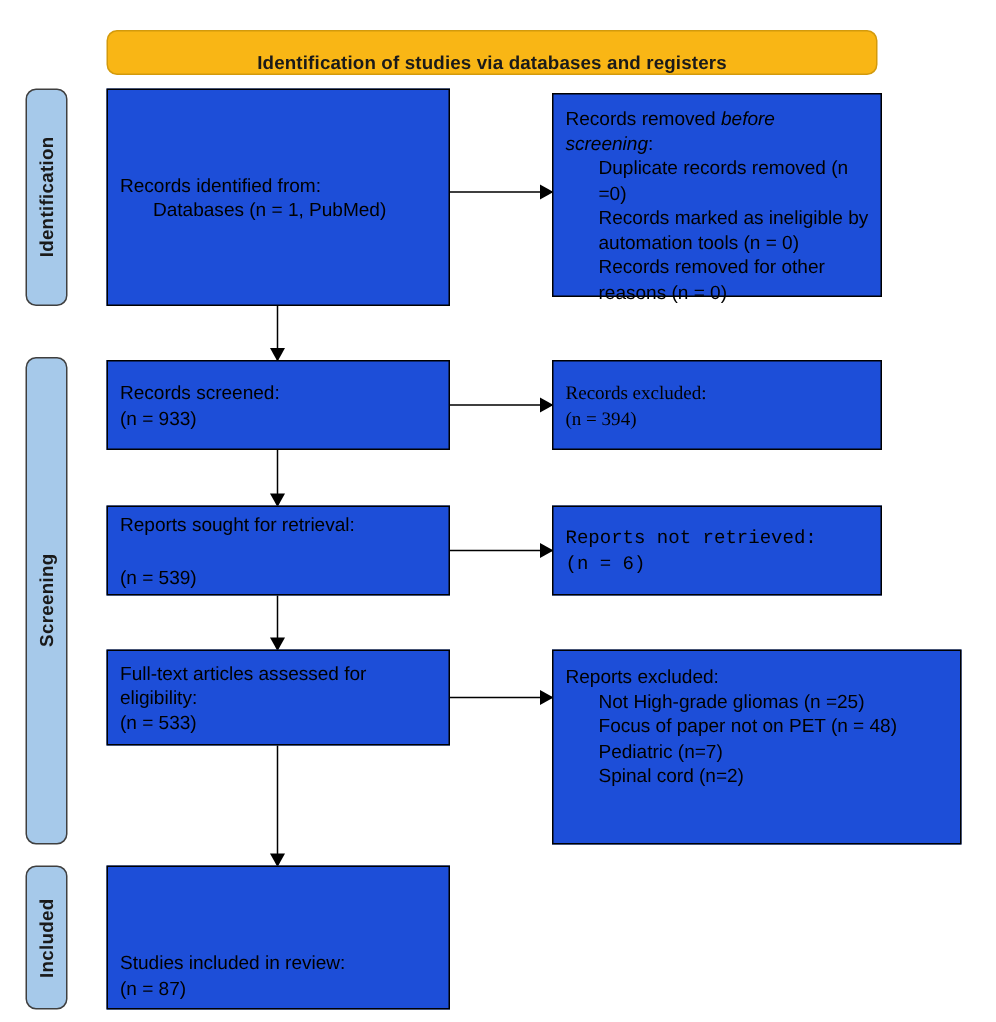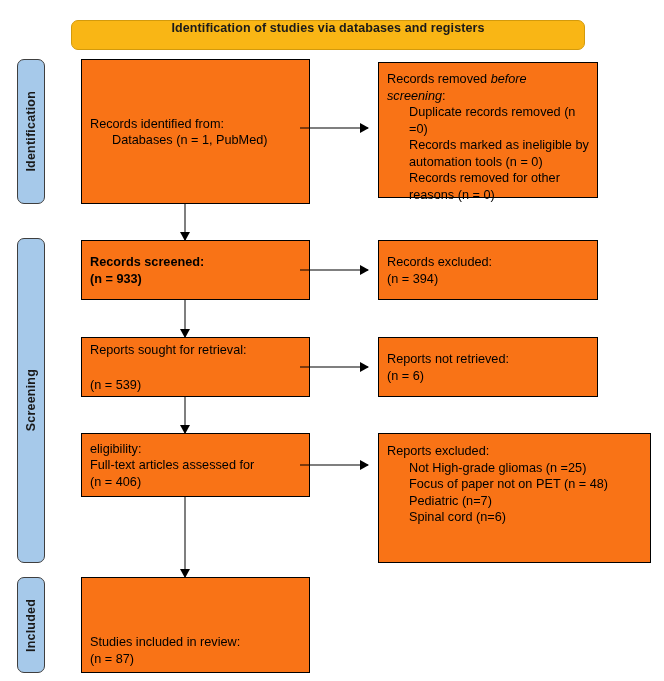--- a/index.html
+++ b/index.html
@@ -28,21 +28,21 @@
   .banner {
     position: absolute;
     left: 71px;
     top: 20px;
     width: 514px;
     height: 30px;
     background: #f9b615;
     border: 1px solid #d39a0c;
     border-radius: 7px;
     display: flex;
-    align-items: flex-start;
+    align-items: flex-end;
     justify-content: center;
     box-sizing: border-box;
   }
   .banner-text {
     font-size: 12.5px;
     font-weight: bold;
     letter-spacing: 0.1px;
     color: #1a1a1a;
     white-space: nowrap;
   }
@@ -66,28 +66,27 @@
     font-size: 12.5px;
     font-weight: bold;
     color: #1a1a1a;
     white-space: nowrap;
     letter-spacing: 0.2px;
   }
 
   
   .box {
     position: absolute;
-    background: #f97316;
+    background: #1d4ed8;
     border: 1px solid #000000;
     box-sizing: border-box;
     padding: 6px 7px 5px 8px;
     display: flex;
     flex-direction: column;
     justify-content: center;
-    margin-left: 10px;
   }
   .box.vtop { justify-content: flex-start; }
 
   .line {
     font-size: 12.7px;
     line-height: 16.5px;
     white-space: pre-wrap;
     color: #000000;
   }
   .line.indent {
@@ -177,77 +176,77 @@
     <div class="line hang">Duplicate records removed (n =0)</div>
     <div class="line hang">Records marked as ineligible by automation tools (n = 0)</div>
     <div class="line hang">Records removed for other reasons (n = 0)</div>
   </div>
 
   <div class="varrow" style="left:179px; top:204px; width:12px; height:36px;">
     <div class="shaft"></div>
       <div class="head"></div>
   </div>
 
-  <div class="box" style="left:71px; top:240px; width:229px; height:60px;font-weight:bold;">
+  <div class="box" style="left:71px; top:240px; width:229px; height:60px;">
     <div class="line">Records screened:</div>
     <div class="line">(n = 933)</div>
   </div>
 
   <div class="harrow" style="left:300px; top:264px; width:68px; height:12px;">
     <div class="shaft"></div>
       <div class="head"></div>
   </div>
 
-  <div class="box" style="left:368px; top:240px; width:220px; height:60px;">
+  <div class="box" style="left:368px; top:240px; width:220px; height:60px;font-family:Liberation Serif, serif;">
     <div class="line">Records excluded:</div>
     <div class="line">(n = 394)</div>
   </div>
 
   <div class="varrow" style="left:179px; top:300px; width:12px; height:37px;">
     <div class="shaft"></div>
       <div class="head"></div>
   </div>
 
   <div class="box" style="left:71px; top:337px; width:229px; height:60px;gap:19px;">
     <div class="line">Reports sought for retrieval:</div>
     <div class="line">(n = 539)</div>
   </div>
 
   <div class="harrow" style="left:300px; top:361px; width:68px; height:12px;">
     <div class="shaft"></div>
       <div class="head"></div>
   </div>
 
-  <div class="box" style="left:368px; top:337px; width:220px; height:60px;">
+  <div class="box" style="left:368px; top:337px; width:220px; height:60px;font-family:Liberation Mono, monospace;">
     <div class="line">Reports not retrieved:</div>
     <div class="line">(n = 6)</div>
   </div>
 
   <div class="varrow" style="left:179px; top:397px; width:12px; height:36px;">
     <div class="shaft"></div>
       <div class="head"></div>
   </div>
 
   <div class="box" style="left:71px; top:433px; width:229px; height:64px;">
+    <div class="line">Full-text articles assessed for</div>
     <div class="line">eligibility:</div>
-    <div class="line">Full-text articles assessed for</div>
-    <div class="line">(n = 406)</div>
+    <div class="line">(n = 533)</div>
   </div>
 
   <div class="harrow" style="left:300px; top:459px; width:68px; height:12px;">
     <div class="shaft"></div>
       <div class="head"></div>
   </div>
 
   <div class="box vtop" style="left:368px; top:433px; width:273px; height:130px; padding-top:9px;">
     <div class="line">Reports excluded:</div>
     <div class="line hang">Not High-grade gliomas (n =25)</div>
     <div class="line hang">Focus of paper not on PET (n = 48)</div>
     <div class="line hang">Pediatric (n=7)</div>
-    <div class="line hang">Spinal cord (n=6)</div>
+    <div class="line hang">Spinal cord (n=2)</div>
   </div>
 
   <div class="varrow" style="left:179px; top:497px; width:12px; height:80px;">
     <div class="shaft"></div>
       <div class="head"></div>
   </div>
 
   <div class="box" style="left:71px; top:577px; width:229px; height:96px;justify-content:flex-end;">
     <div class="line">Studies included in review:</div>
     <div class="line">(n = 87)</div>

